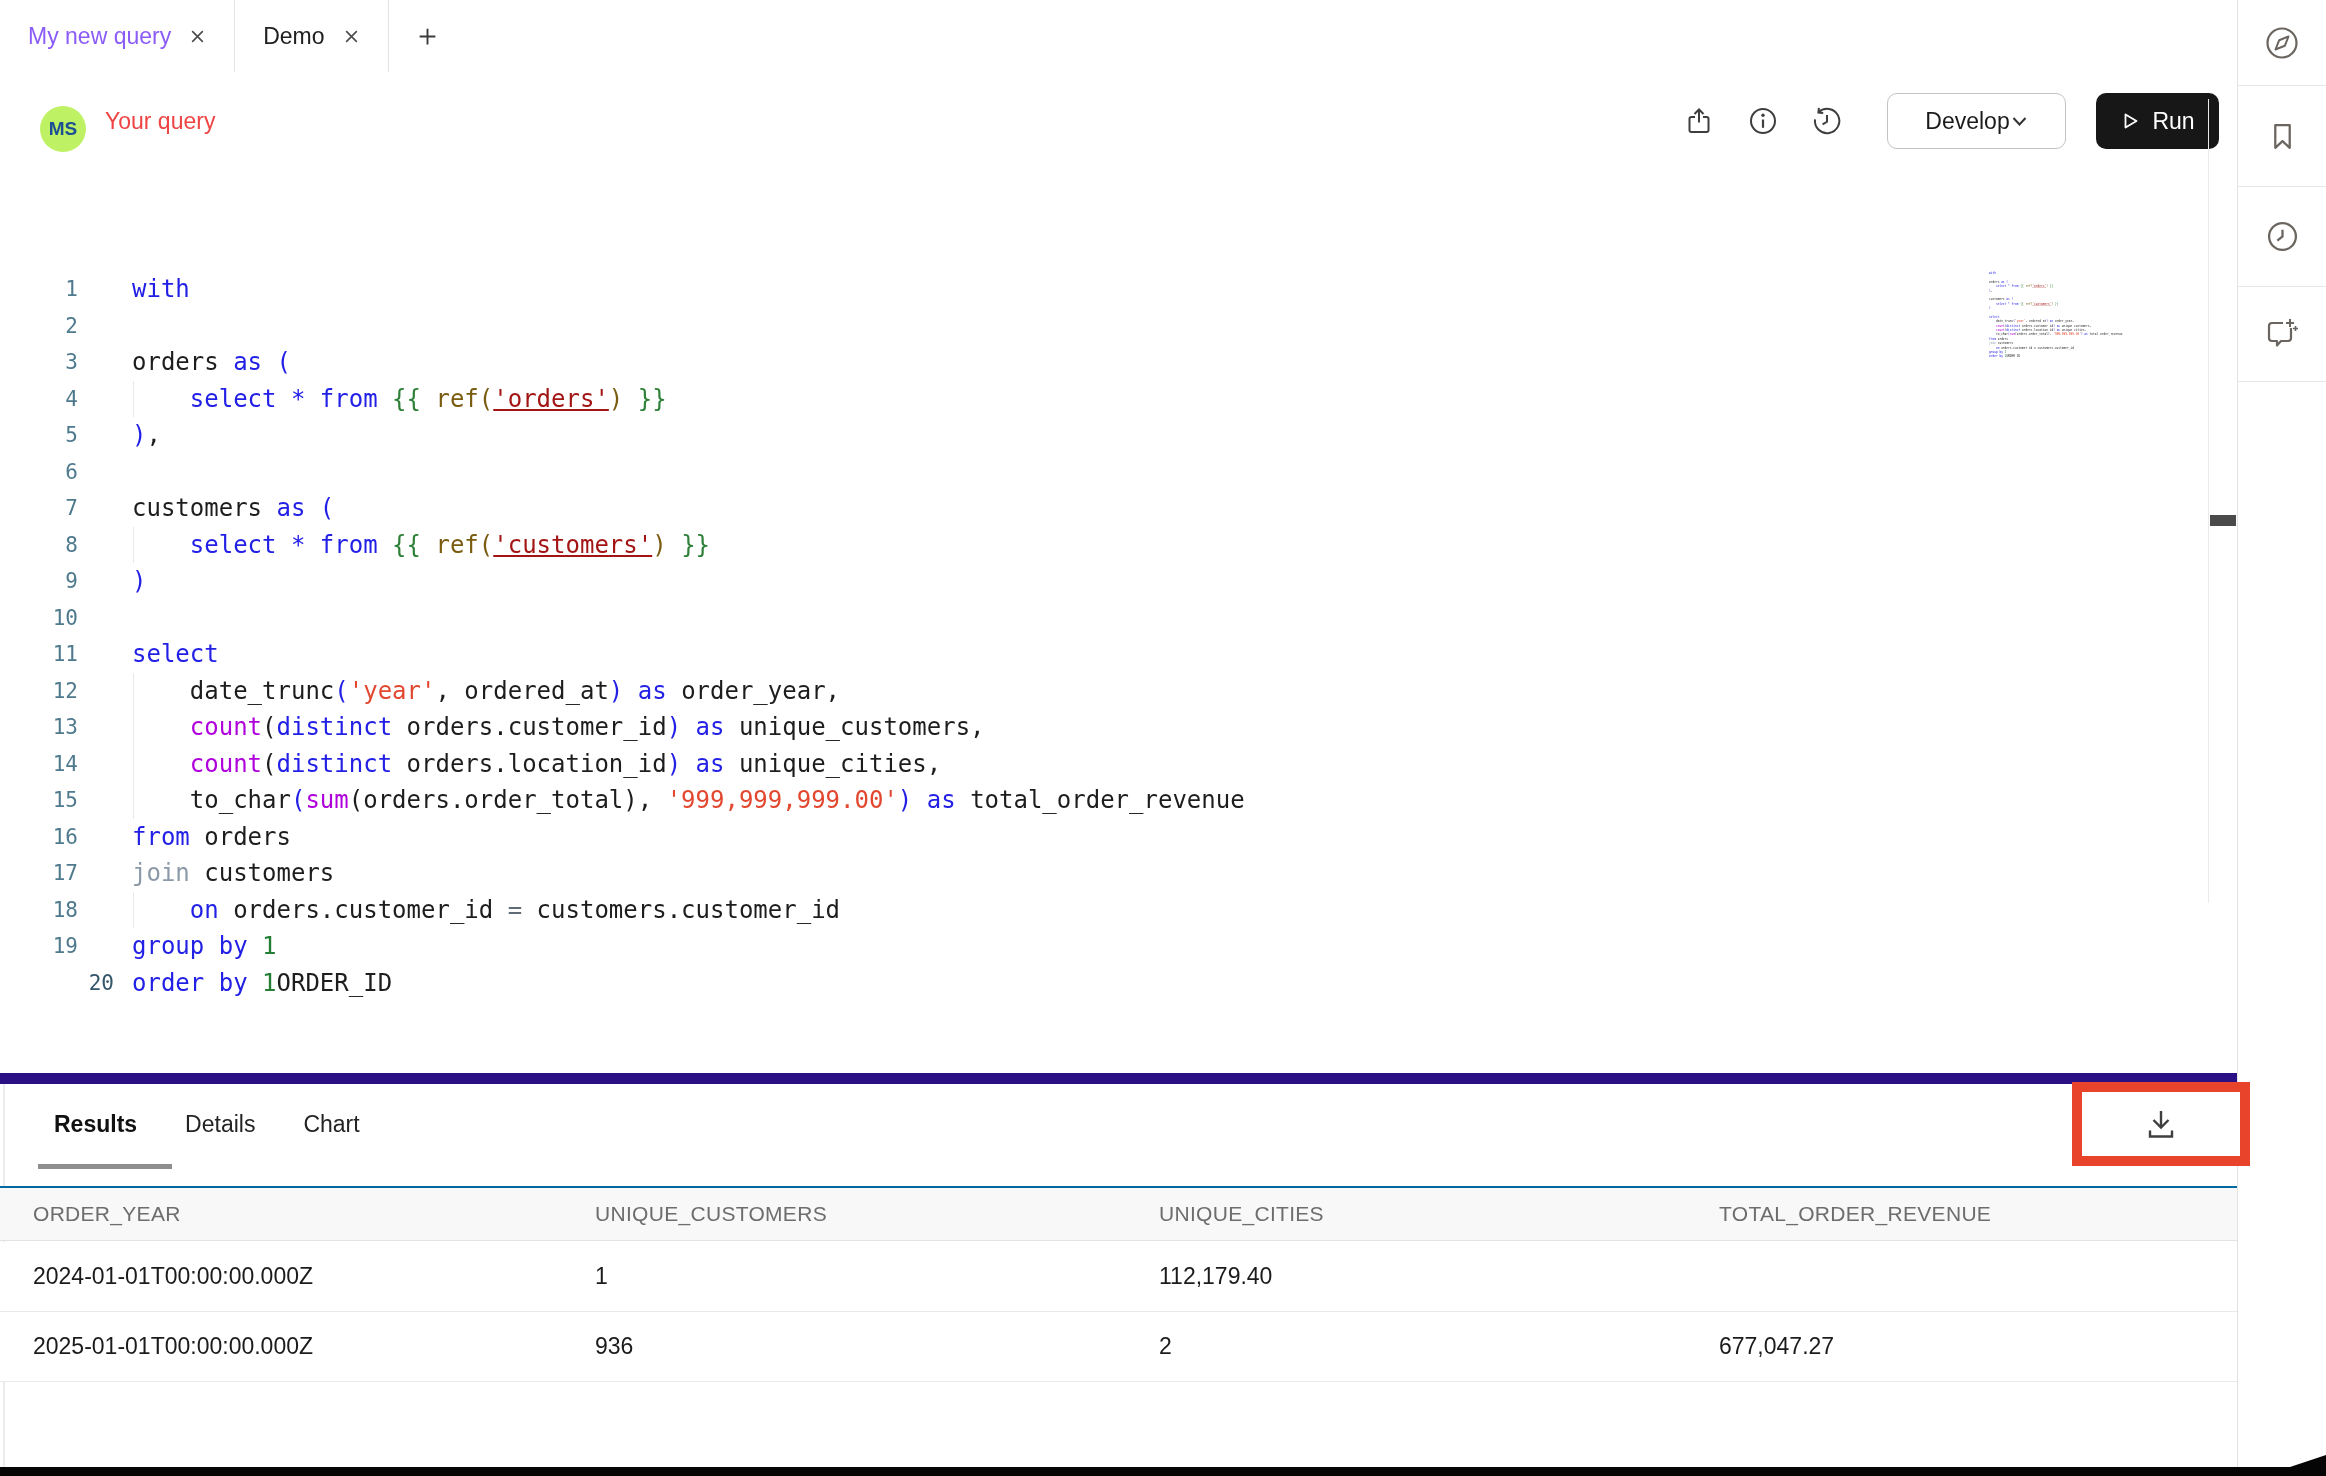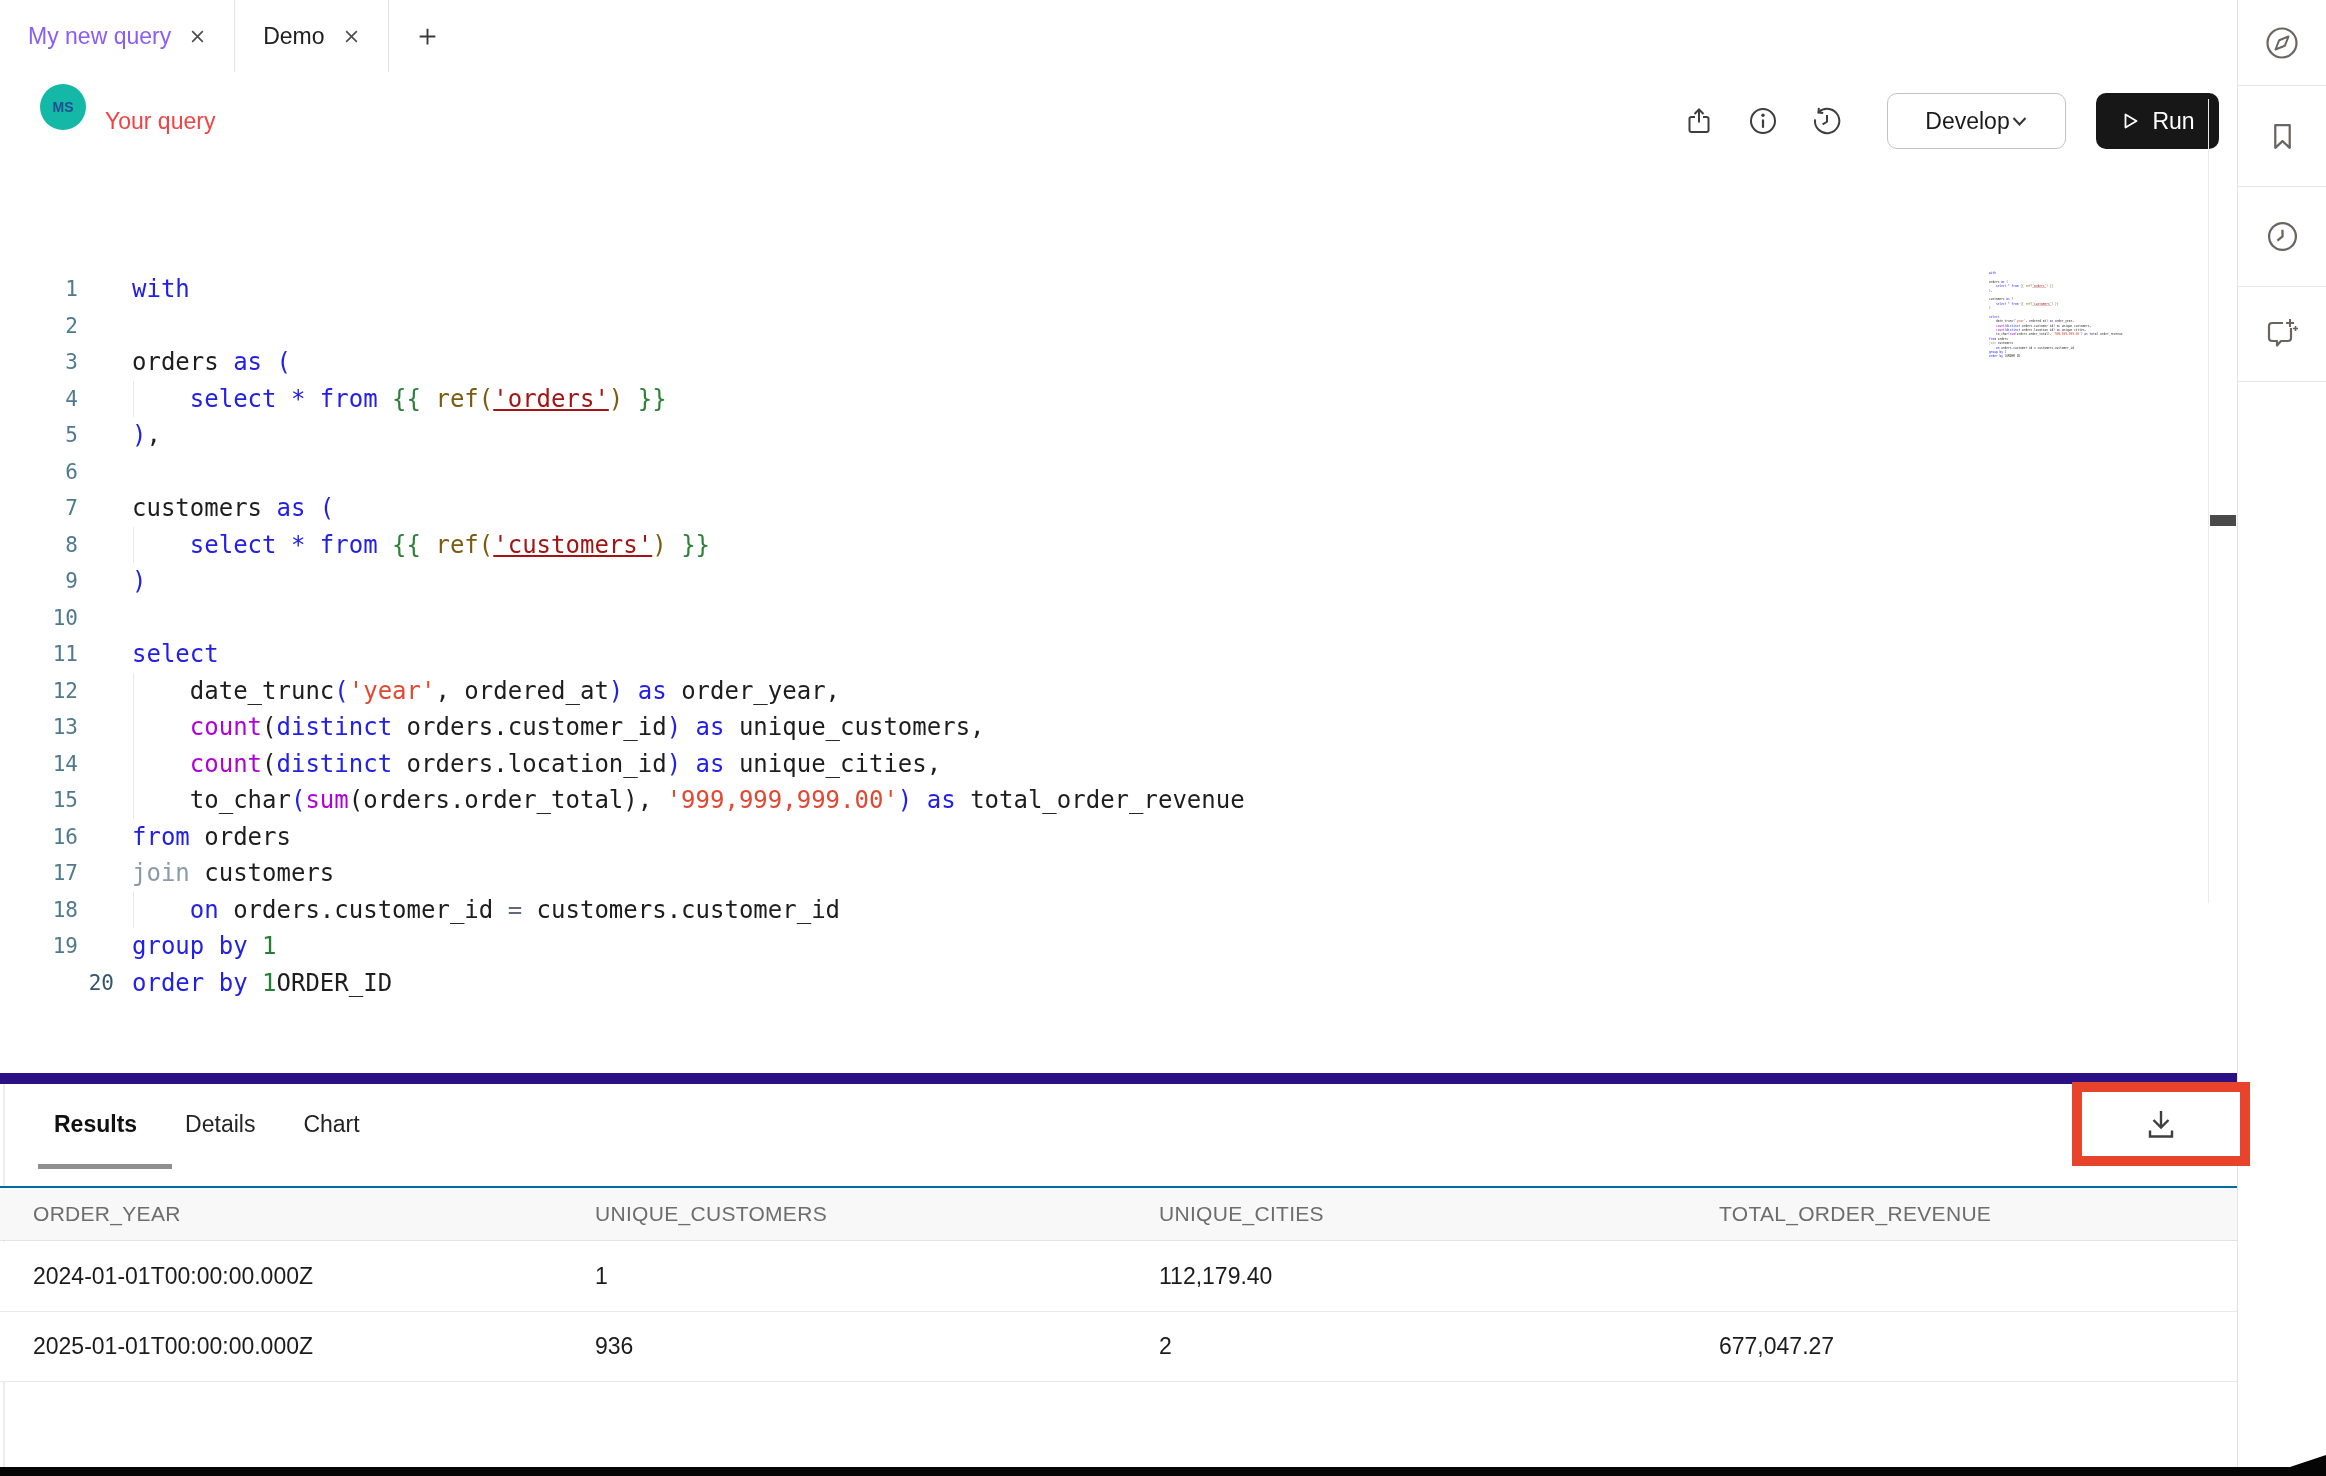--- a/index.html
+++ b/index.html
@@ -13,22 +13,22 @@
   
   .tabbar{position:absolute;left:0;top:0;width:2237px;height:72px;border-bottom:1px solid #e4e4e4;
           display:flex;align-items:stretch;background:#fff;}
   .tab{display:flex;align-items:center;gap:18px;padding:0 28px;border-right:1px solid #e4e4e4;
        font-size:23px;color:#202020;cursor:pointer;}
   .tab.active .tab-label{color:#8b5cf6;}
   .newtab{display:flex;align-items:center;padding:0 28px;cursor:pointer;}
 
   
   .qheader{position:absolute;left:0;top:72px;width:2237px;height:98px;border-bottom:1px solid #ececec;background:#fff;}
-  .avatar{position:absolute;left:40px;top:12px;width:46px;height:46px;border-radius:50%;
-          background:#14b8a6;color:#1d4f93;font-weight:700;font-size:14px;
+  .avatar{position:absolute;left:40px;top:34px;width:46px;height:46px;border-radius:50%;
+          background:#bef264;color:#1d4f93;font-weight:700;font-size:19px;
           display:flex;align-items:center;justify-content:center;}
   .qtitle{position:absolute;left:105px;top:0;height:98px;display:flex;align-items:center;font-size:23px;color:#ef4444;}
   .hicon{position:absolute;top:34px;width:30px;height:30px;color:#3e3e3e;cursor:pointer;}
   .develop-btn{position:absolute;left:1887px;top:21px;width:179px;height:56px;border:1.5px solid #c3c3c3;
           border-radius:10px;background:#fff;display:flex;align-items:center;justify-content:center;
           gap:1px;font-size:23px;color:#1b1b1b;cursor:pointer;box-sizing:border-box;}
   .run-btn{position:absolute;left:2096px;top:21px;width:123px;height:56px;background:#171717;color:#fff;
           border-radius:10px;display:flex;align-items:center;justify-content:center;gap:12px;
           font-size:23px;font-weight:500;cursor:pointer;}
 

